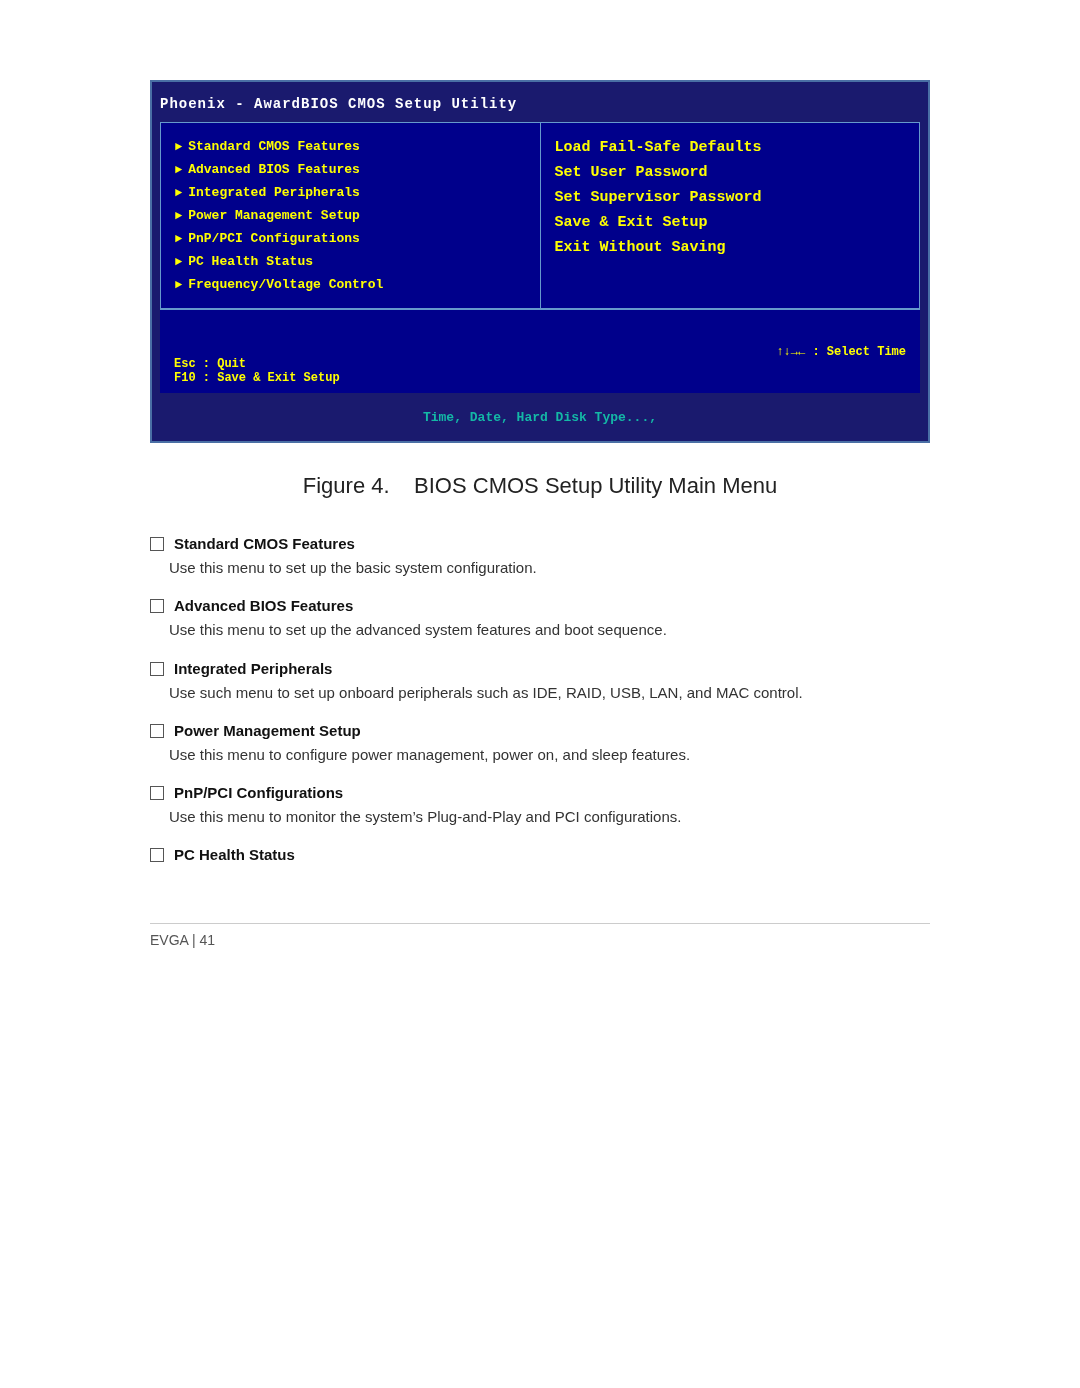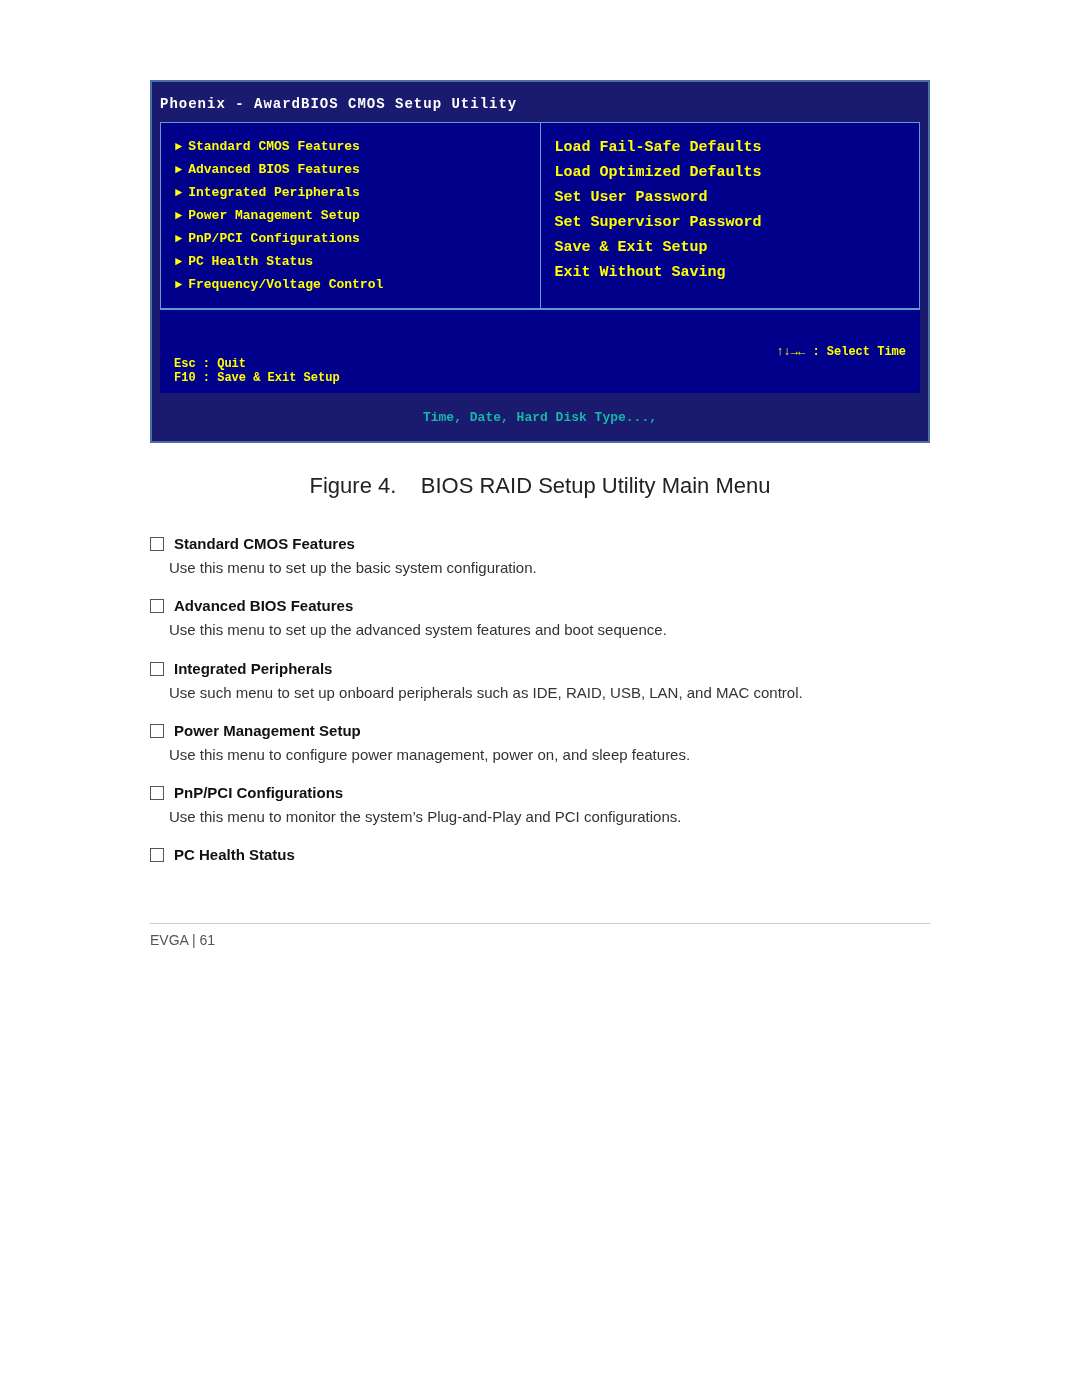--- a/index.html
+++ b/index.html
@@ -209,21 +209,20 @@
           <span>PC Health Status</span>
         </div>
         <div class="bios-menu-item">
           <span class="arrow">►</span>
           <span>Frequency/Voltage Control</span>
         </div>
       </div>
     <div class="bios-right">
 
     <div class="bios-right-item">Load Fail-Safe Defaults</div>
-        <div class="bios-right-item">Load Optimized Defaults</div>
         <div class="bios-right-item">Set User Password</div>
         <div class="bios-right-item">Set Supervisor Password</div>
         <div class="bios-right-item">Save &amp; Exit Setup</div>
         <div class="bios-right-item">Exit Without Saving</div>
       </div>
   </div>
   <div class="bios-footer">
     <div class="bios-footer-left">
       <div>Esc : Quit</div>
       <div>F10 : Save &amp; Exit Setup</div>
@@ -231,21 +230,21 @@
     <div class="bios-footer-right">↑↓→←  : Select Time</div>
   </div>
   <div class="bios-status-bar">
     <span class="bios-status-text">Time, Date, Hard Disk Type...,</span>
   </div>
 </div>
 
 <div class="figure-caption">
   <span class="fig-num">Figure 4.</span>
   &nbsp;&nbsp;
-  <span>BIOS RAID Setup Utility Main Menu</span>
+  <span>BIOS CMOS Setup Utility Main Menu</span>
 </div>
 
 <div class="desc-section">
 
 <div class="desc-item">
       <div class="desc-item-header">
         <span class="desc-checkbox"></span>
         <span class="desc-title">Standard CMOS Features</span>
       </div>
       <div class="desc-body">Use this menu to set up the basic system configuration.</div>
@@ -280,14 +279,14 @@
     </div>
     <div class="desc-item">
       <div class="desc-item-header">
         <span class="desc-checkbox"></span>
         <span class="desc-title">PC Health Status</span>
       </div>
     </div>
   </div>
 
 <div class="page-footer">
-  <span>EVGA | 61</span>
+  <span>EVGA | 41</span>
 </div>
 
 </body></html>

